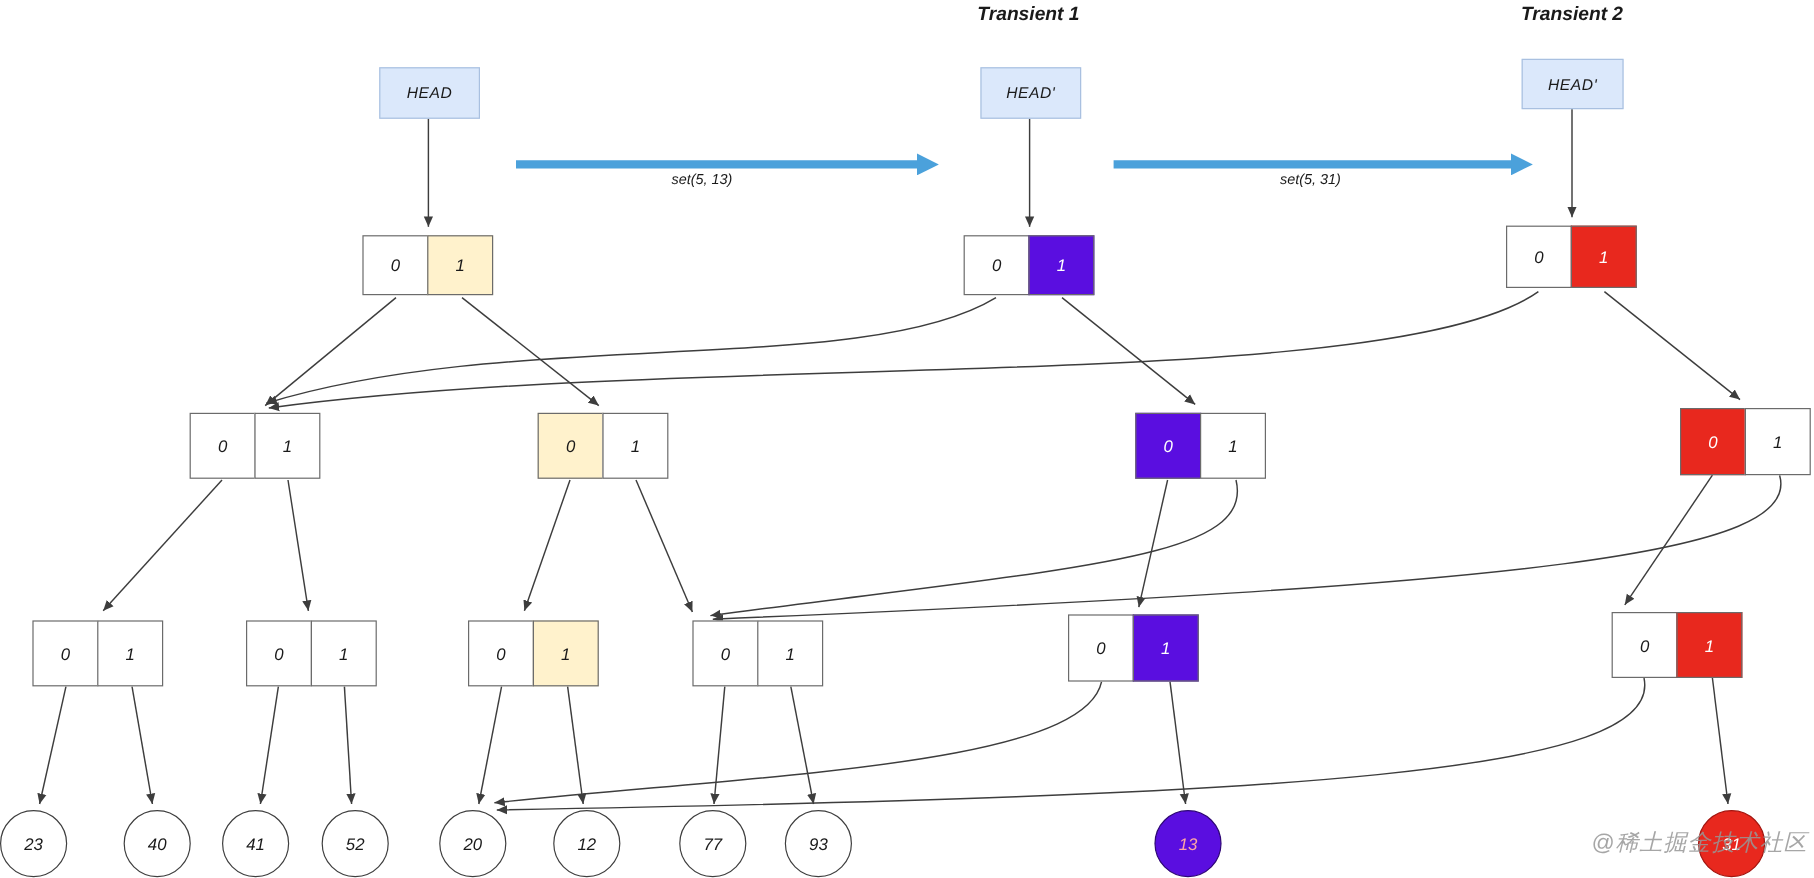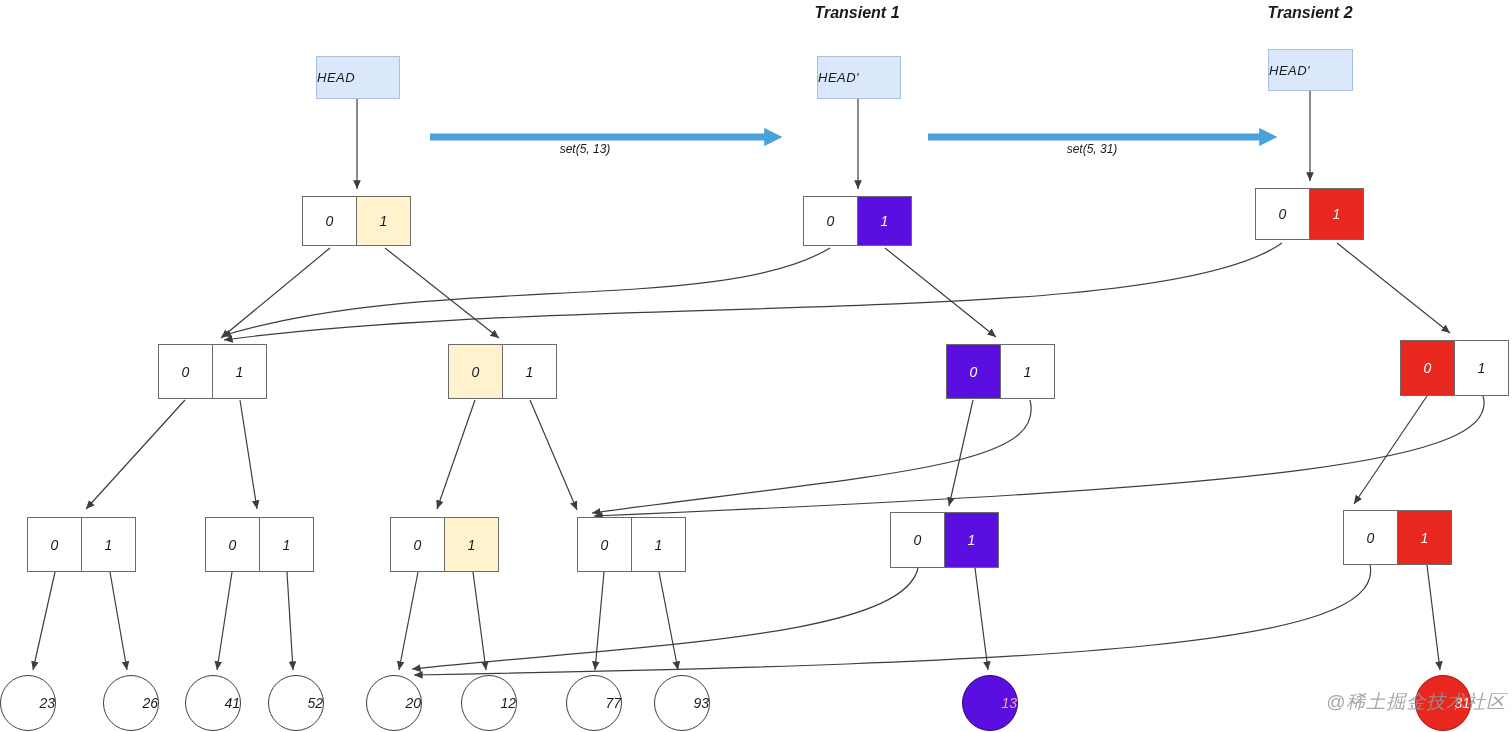--- a/index.html
+++ b/index.html
@@ -2,30 +2,30 @@
 <html><head>
 <meta charset="utf-8">
 <style>
   html,body{margin:0;padding:0;background:#ffffff;width:1512px;height:732px;overflow:hidden;
     font-family:"Liberation Sans",sans-serif;color:#1a1a1a;}
   .canvas{position:relative;width:1512px;height:628px;background:#fff;font-style:italic;}
   svg.edges{position:absolute;left:0;top:0;z-index:1;}
   .title{position:absolute;transform:translateX(-50%);font-size:16px;font-weight:bold;z-index:3;white-space:nowrap;}
   .op-label{position:absolute;transform:translateX(-50%);font-size:12px;z-index:3;white-space:nowrap;margin-top:36px;}
   .head-box{position:absolute;background:#DBE8FB;border:1px solid #A9C0E0;display:flex;
-    align-items:center;justify-content:flex-start;font-size:13px;letter-spacing:.5px;z-index:3;}
+    align-items:center;justify-content:center;font-size:13px;letter-spacing:.5px;z-index:3;}
   .node{position:absolute;display:flex;z-index:3;}
   .cell{width:55px;height:100%;box-sizing:border-box;border:1px solid #6b6b6b;display:flex;
     align-items:center;justify-content:center;font-size:14px;background:#fff;}
   .cell + .cell{margin-left:-1px;}
   .c-cream{background:#FFF2CC;}
   .c-purple{background:#5A0EE0;color:#fff;}
   .c-red{background:#E8281E;color:#fff;}
   .leaf{position:absolute;width:56px;height:56px;border-radius:50%;box-sizing:border-box;
-    border:1.5px solid #3f3f3f;background:#fff;display:flex;align-items:center;justify-content:flex-end;
+    border:1.5px solid #3f3f3f;background:#fff;display:flex;align-items:center;justify-content:center;
     font-size:14px;z-index:3;}
   .leaf-purple{background:#5A0EE0;border-color:#2e0775;color:#fca5a5;}
   .leaf-red{background:#E8281E;border-color:#a31610;color:#fff;}
   .watermark{position:absolute;left:1326px;top:689px;font-size:19px;color:rgba(150,150,150,0.85);
     z-index:6;white-space:nowrap;letter-spacing:1px;}
 </style>
 </head>
 <body>
 
 <div class="canvas">
@@ -147,21 +147,21 @@
   </div>
   <div class="node" style="left:1343px;top:510px;height:55px">
     <span class="cell">0</span>
     <span class="cell c-red">1</span>
   </div>
 
   <div class="leaf" style="left:0px;top:675px">
     <span>23</span>
   </div>
   <div class="leaf" style="left:103px;top:675px">
-    <span>26</span>
+    <span>40</span>
   </div>
   <div class="leaf" style="left:185px;top:675px">
     <span>41</span>
   </div>
   <div class="leaf" style="left:268px;top:675px">
     <span>52</span>
   </div>
   <div class="leaf" style="left:366px;top:675px">
     <span>20</span>
   </div>

